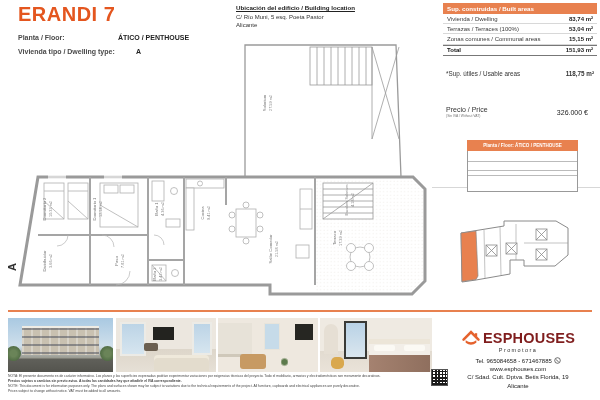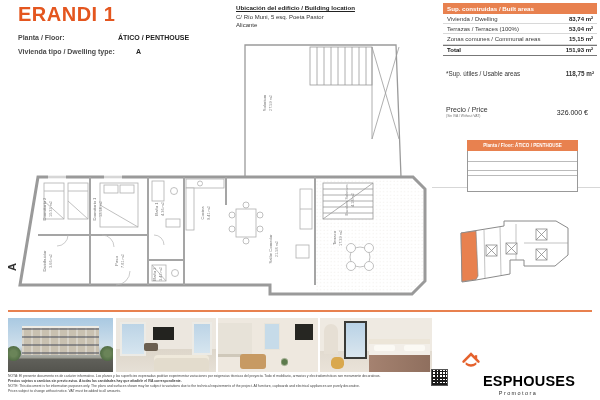--- a/index.html
+++ b/index.html
@@ -62,42 +62,42 @@
   .p4 .hb { right:2%; bottom:50%; width:54%; height:12%; background:#ece5d8; }
   .p4 .bed { right:2%; bottom:0; width:54%; height:52%; background:#f2eee8; }
   .p4 .bed .blk { position:absolute; bottom:0; left:0; right:0; height:62%; background:linear-gradient(90deg,#a58270,#8f6f5e); }
   .p4 .bed .pw1,.p4 .bed .pw2 { position:absolute; top:4%; width:34%; height:22%; background:#fbf9f4; border-radius:2px; }
   .p4 .bed .pw1 { left:8%; } .p4 .bed .pw2 { right:8%; }
   .p4 .pouf { left:10%; bottom:6%; width:11%; height:22%; background:#d9a84e; border-radius:40%; }
 
   
   .brand { left:436px; top:330px; width:164px; text-align:center; color:#222; }
   .logo-row { display:flex; align-items:center; justify-content:center; gap:2px; }
-  .brand-name { font-size:14.5px; font-weight:bold; color:#000000; letter-spacing:.2px;margin-top:43px; }
+  .brand-name { font-size:14.5px; font-weight:bold; color:#7f1d1d; letter-spacing:.2px; }
   .tagline { font-size:5.5px; letter-spacing:1.4px; color:#333; margin-top:1px; }
   .contact { font-size:6px; color:#222; line-height:8.2px; margin-top:4px; }
   .qr { left:431px; top:369px; width:17px; height:17px; border:1px solid #555;
     background-image:repeating-linear-gradient(0deg,#1a1a1a 0 1.5px,rgba(0,0,0,0) 1.5px 3.2px),
                      repeating-linear-gradient(90deg,#1a1a1a 0 1.5px,#fff 1.5px 3.2px); }
 
   
   .fineprint { left:8px; top:374px; width:420px; font-size:3.4px; line-height:4.9px; color:#444; }
   .fineprint .b { font-weight:bold; }
 
   
   .rm { font-family:"Liberation Sans", sans-serif; font-size:4.2px; fill:#777; }
   .rm2 { font-family:"Liberation Sans", sans-serif; font-size:3.8px; fill:#888; }
   .sect { font-family:"Liberation Sans", sans-serif; font-size:11px; font-weight:bold; fill:#333; }
 </style>
 </head>
 <body>
 
 <div id="page">
 
-  <div class="abs title">ERANDI 1</div>
+  <div class="abs title">ERANDI 7</div>
   <div class="abs spec-row" style="top:34px;">
     <span>Planta / Floor:</span>
     <span class="val">ÁTICO / PENTHOUSE</span>
   </div>
   <div class="abs spec-row" style="top:48px;">
     <span>Vivienda tipo / Dwelling type:</span>
     <span class="val" style="left:118px;">A</span>
   </div>
   <div class="abs loc">
     <div class="loc-title">Ubicación del edificio / Building location</div>

